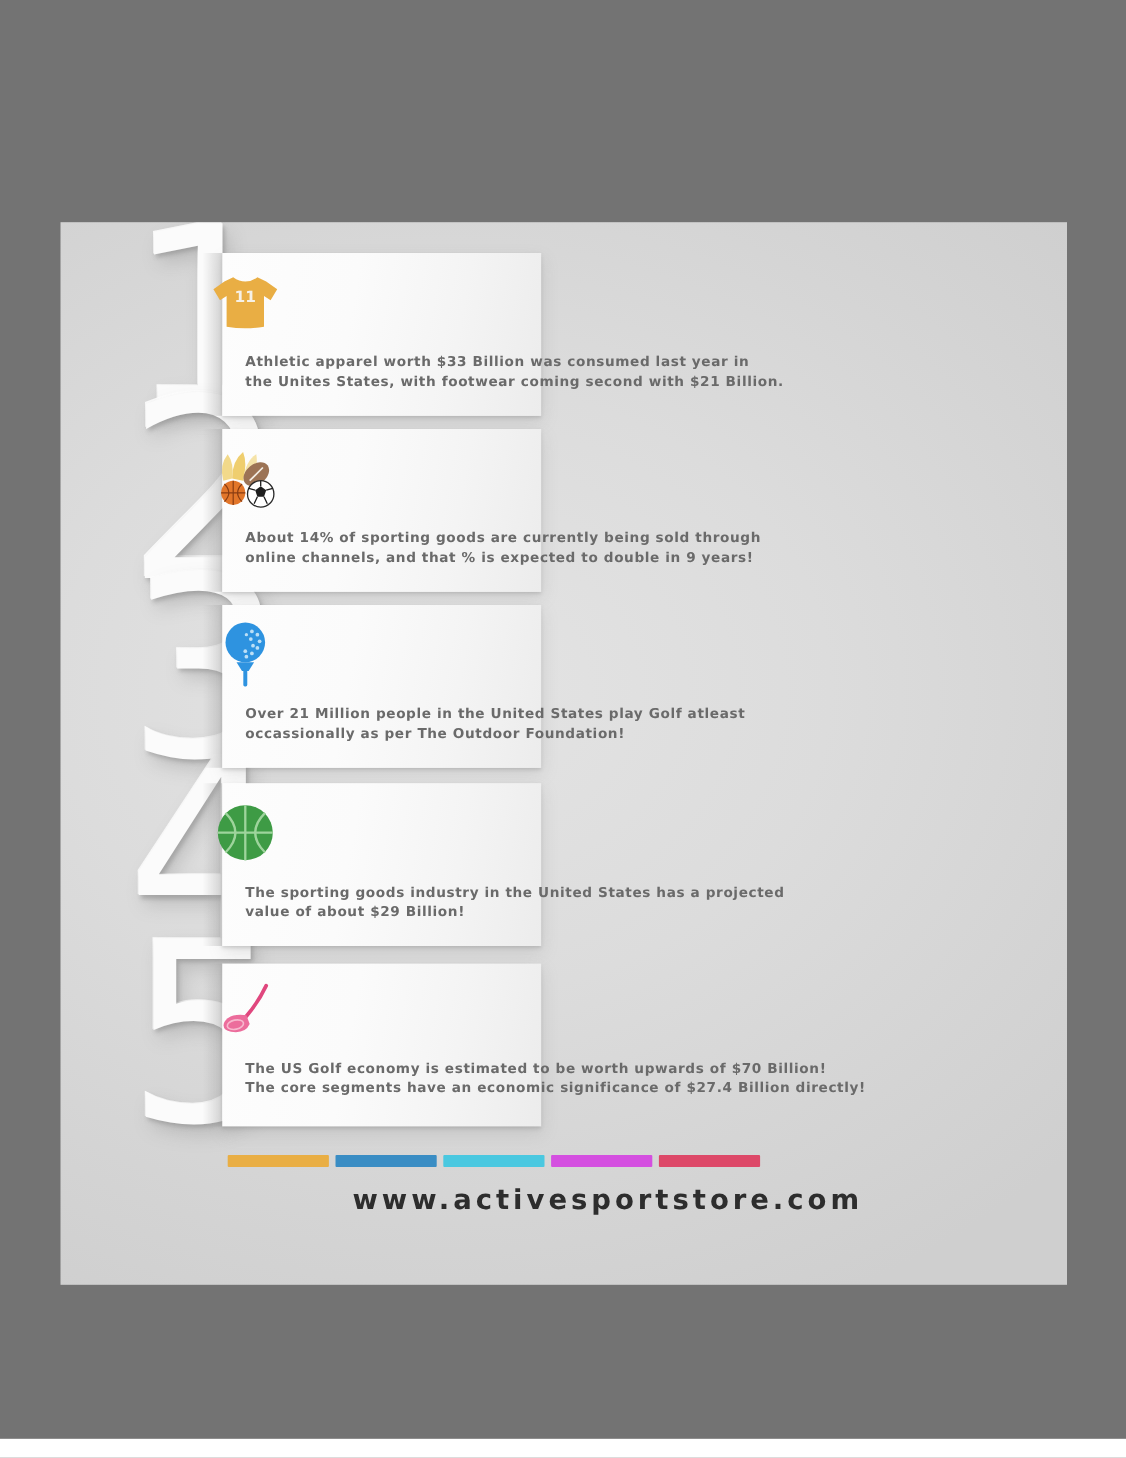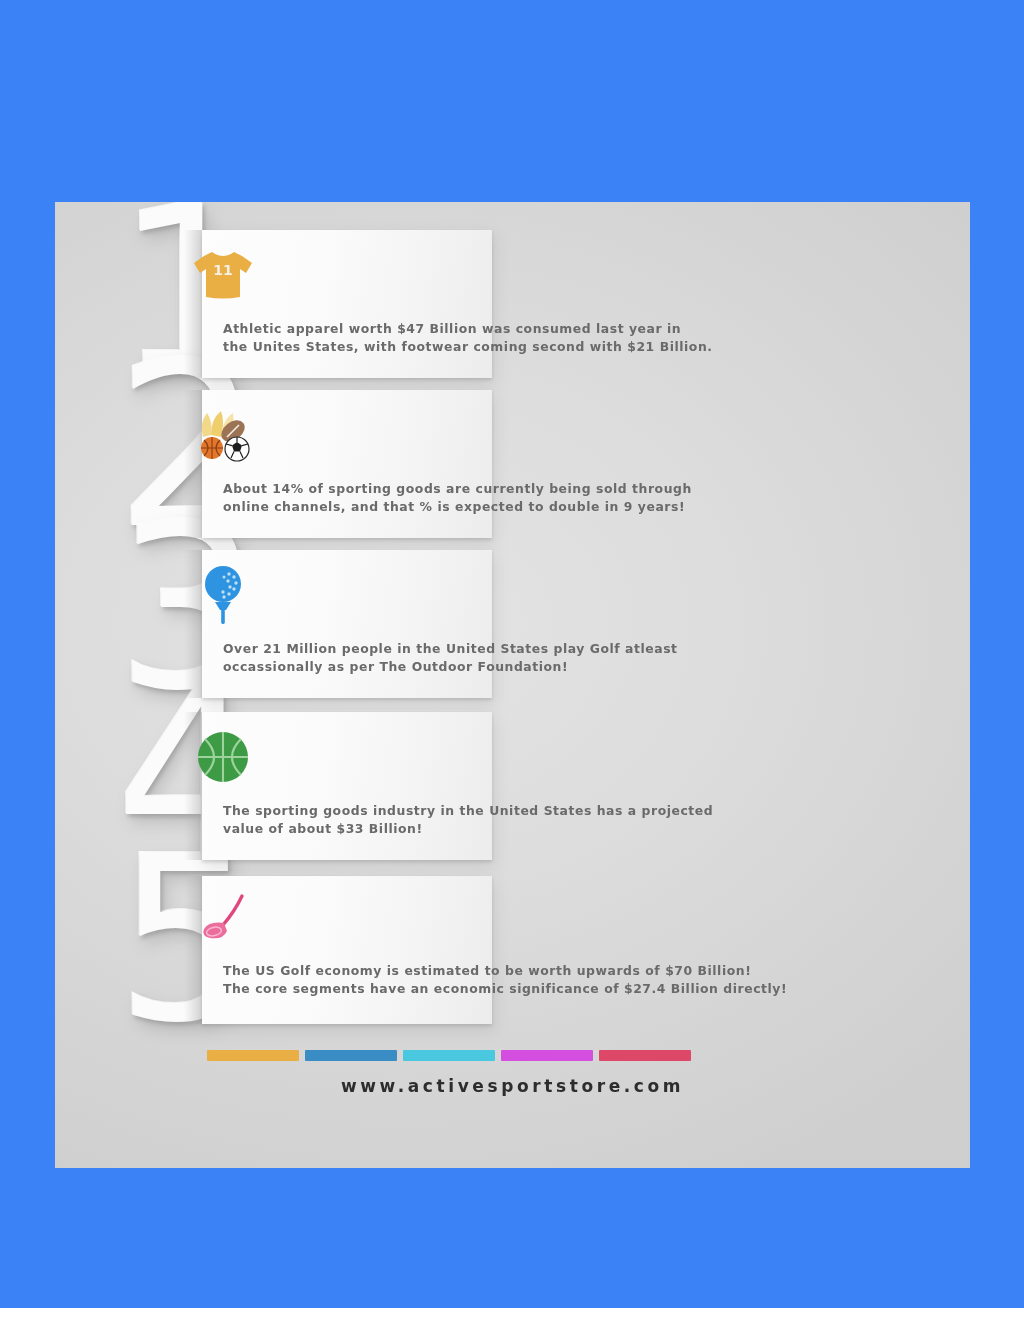--- a/index.html
+++ b/index.html
@@ -12,21 +12,21 @@
     height: 1325px;
     font-family: "DejaVu Sans", sans-serif;
     overflow: hidden;
   }
 
   
   #canvas {
     position: relative;
     width: 1024px;
     height: 1308px;
-    background: #3b82f6;
+    background: #737373;
   }
 
   
   #board {
     position: absolute;
     left: 55px;
     top: 202px;
     width: 915px;
     height: 966px;
     background:
@@ -136,24 +136,25 @@
     height: 11px;
     border-radius: 1px;
   }
   #site-url {
     position: absolute;
     left: 0;
     top: 680px;
     width: 100%;
     text-align: center;
     font-family: "DejaVu Sans", sans-serif;
-    font-size: 17px;
+    font-size: 25px;
     font-weight: bold;
     letter-spacing: 3.6px;
     color: #2d2d2d;
+    padding-left: 40px;
   }
   
   #footer-wrap {
     position: absolute;
     left: 0;
     top: 838px;
     width: 100%;
     height: 128px;
     z-index: 6;
   }
@@ -168,21 +169,21 @@
 
     <div class="row row-1">
       <div class="numeral">1</div>
       <div class="panel"></div>
       <div class="icon-slot">
         <svg width="62" height="52" viewBox="0 0 62 52">
           <path d="M20 3 L12 7 L2 14 L8 24 L14 20 L14 48 Q31 51 48 48 L48 20 L54 24 L60 14 L50 7 L42 3 Q31 11 20 3 Z" fill="#E9AE44"></path>
           <text x="31" y="26" font-family="DejaVu Sans, sans-serif" font-size="14" font-weight="bold" fill="#F6F1E6" text-anchor="middle">11</text>
         </svg>
       </div>
-      <div class="fact">Athletic apparel worth $47 Billion was consumed last year in
+      <div class="fact">Athletic apparel worth $33 Billion was consumed last year in
 the Unites States, with footwear coming second with $21 Billion.</div>
     </div>
 
     <div class="row row-2">
       <div class="numeral">2</div>
       <div class="panel"></div>
       <div class="icon-slot">
         <svg width="60" height="56" viewBox="0 0 60 56">
 
           <path d="M10 30 Q6 16 14 6 Q20 14 18 28 Z" fill="#F2D98A"></path>
@@ -238,21 +239,21 @@
           <circle cx="28" cy="28" r="25" fill="#3E9B45"></circle>
           <g stroke="#9ED49C" stroke-width="2.1" fill="none">
             <path d="M3 28 H53"></path>
             <path d="M28 3 V53"></path>
             <path d="M10 10 Q28 28 10 46"></path>
             <path d="M46 10 Q28 28 46 46"></path>
           </g>
         </svg>
       </div>
       <div class="fact">The sporting goods industry in the United States has a projected
-value of about $33 Billion!</div>
+value of about $29 Billion!</div>
     </div>
 
     <div class="row row-5">
       <div class="numeral">5</div>
       <div class="panel"></div>
       <div class="icon-slot">
         <svg width="56" height="56" viewBox="0 0 56 56">
           <path d="M47 3 Q40 18 28 32" stroke="#E0477E" stroke-width="3.4" stroke-linecap="round" fill="none"></path>
           <path d="M29 30 Q14 28 9 36 Q6 43 15 45 Q28 47 32 38 Z" fill="#EC6D9C"></path>
           <ellipse cx="19" cy="38.5" rx="7.5" ry="4.2" transform="rotate(-12 19 38.5)" fill="none" stroke="#F7B8CE" stroke-width="1.5"></ellipse>

